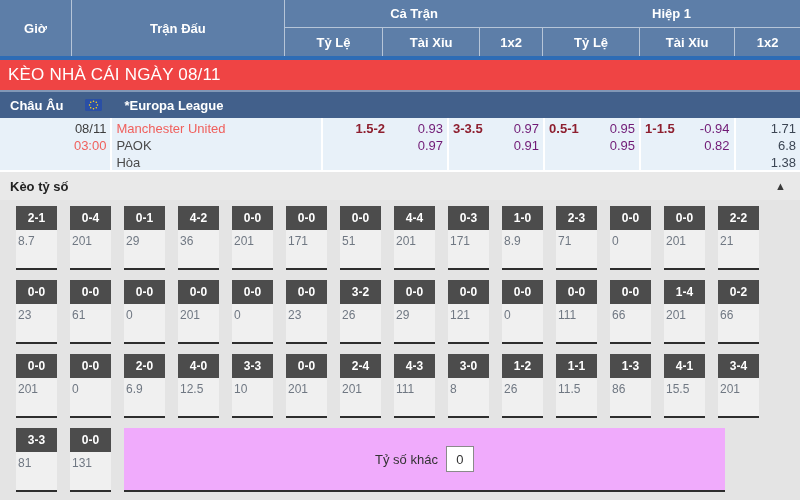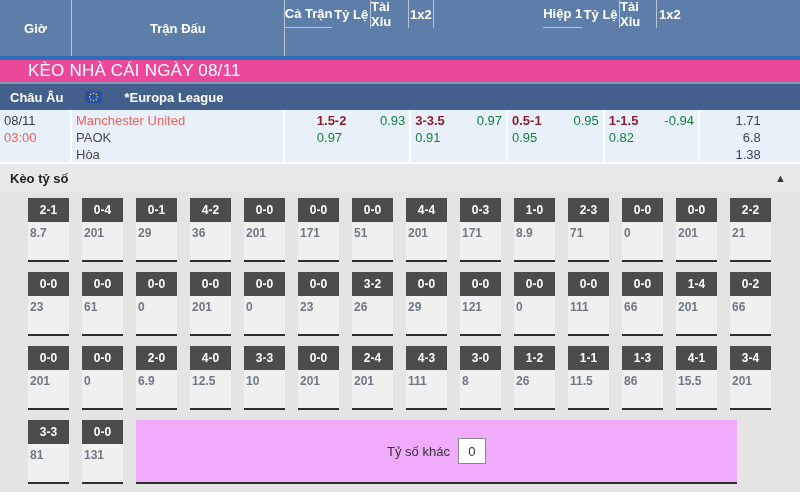--- a/index.html
+++ b/index.html
@@ -3,63 +3,63 @@
 <meta charset="utf-8">
 <style>
   * { margin:0; padding:0; box-sizing:border-box; }
   html,body { width:800px; height:500px; font-family:"Liberation Sans", sans-serif; background:#fff; overflow:hidden; }
 
   
   .odds-header { display:flex; height:56px; background:#5d7ea8; color:#fff; font-size:13px; font-weight:bold; }
   .oh-cell { display:flex; align-items:center; justify-content:center; border-right:1px solid rgba(255,255,255,.55); }
   .oh-time { width:9%; }
   .oh-match { width:26.6%; }
-  .oh-group { display:flex; flex-direction:row; }
+  .oh-group { display:flex; flex-direction:column; }
   .oh-group-ft { width:32.3%; }
   .oh-group-h1 { width:32.1%; border-right:none; }
   .oh-group-label { height:28px; display:flex; align-items:center; justify-content:center; border-bottom:1px solid rgba(255,255,255,.55); }
   .oh-sub { display:flex; height:28px; }
   .oh-sub .oh-cell { height:28px; }
   .oh-group-ft .s1 { width:38.1%; } .oh-group-ft .s2 { width:37.5%; } .oh-group-ft .s3 { width:24.4%; border-right:none; }
   .oh-group-h1 .s1 { width:37.7%; } .oh-group-h1 .s2 { width:37.1%; } .oh-group-h1 .s3 { width:25.2%; border-right:none; }
   .oh-group-ft .oh-sub .s3 { border-right:1px solid rgba(255,255,255,.55); }
 
   .blue-line { height:4px; background:#2e6cb5; }
 
-  .title-bar { height:22px; background:#ec4899; color:#fff; display:flex; align-items:center; padding-left:28px; font-size:17px; letter-spacing:.2px; }
+  .title-bar { height:30px; background:#ef4444; color:#fff; display:flex; align-items:center; padding-left:8px; font-size:17px; letter-spacing:.2px; }
   .title-gap { height:2px; background:#8197b6; }
 
   .league-bar { height:26px; background:#42608b; color:#fff; display:flex; align-items:center; padding-left:10px; font-size:13px; font-weight:bold; gap:22px; }
   .eu-flag { width:17px; height:12px; border-radius:2px; background:#2a4fa5; display:inline-block; }
 
   
   .match-row { height:52px; background:#e8f1f9; display:flex; font-size:13px; line-height:17px; }
   .m-cell { border-right:2px solid #fff; padding:2px 4px; }
   .m-cell:last-child { border-right:none; }
-  .m-time { width:9%; color:#3d3d3d; }
+  .m-time { width:9%; text-align:right; color:#3d3d3d;margin-left:41px; }
   .m-time .red { color:#f0605d; }
   .m-teams { width:26.6%; color:#4a4a4a; }
   .m-teams .home { color:#f0605d; }
   .m-odds2 { display:flex; justify-content:space-between; }
   .m-ftline { width:12.3%;margin-left:28px; } .m-ftou { width:12.1%; } .m-ft1x2 { width:7.9%; }
   .m-h1line { width:12.1%; } .m-h1ou { width:11.9%; } .m-h11x2 { width:8.1%;padding-left:26px; }
   .hcap { color:#8e1f2f; font-weight:bold; }
-  .ocol { text-align:left; color:#15803d; }
+  .ocol { text-align:right; color:#701a75; }
   .m-1x2 { text-align:right; color:#3c4654; }
 
   .white-gap { height:2px; background:#fff; }
 
   
   .score-head { height:28px; background:#e9e9e9; display:flex; align-items:center; justify-content:space-between; padding:0 14px 0 10px; font-size:13px; color:#222; font-weight:bold; }
   .score-head .arrow { color:#3a3a3a; font-size:11px; cursor:pointer; }
-  .score-grid { background:#e4e4e4; padding:6px 0 0 16px; height:300px; }
+  .score-grid { background:#e4e4e4; padding:6px 0 0 4px; height:300px; }
   .score-row { display:flex; padding-left:12px; margin-bottom:10px; }
   .score-cell { width:41px; margin-right:13px; height:64px; background:#f0f0f0; border-bottom:2px solid #2e2e2e; }
   .score-box { height:24px; background:#4c4c4c; color:#fff; font-weight:bold; font-size:12px; display:flex; align-items:center; justify-content:center; cursor:pointer; }
-  .score-odds { font-size:12px; color:#707883; padding:4px 0 0 2px;font-weight:bold; }
+  .score-odds { font-size:12px; color:#707883; padding:4px 0 0 2px; }
   .other-cell { flex:0 0 601px; height:64px; background:#f0abfc; border-bottom:2px solid #2e2e2e; display:flex; align-items:center; justify-content:center; gap:8px; font-size:13px; color:#333; }
   .other-box { width:28px; height:26px; background:#fff; border:1px solid #8a8a8a; display:flex; align-items:center; justify-content:center; font-size:13px; color:#333; cursor:pointer; }
 </style>
 </head>
 <body>
 
 <div class="odds-header">
   <div class="oh-cell oh-time">Giờ</div>
   <div class="oh-cell oh-match">Trận Đấu</div>
   <div class="oh-group oh-group-ft">

